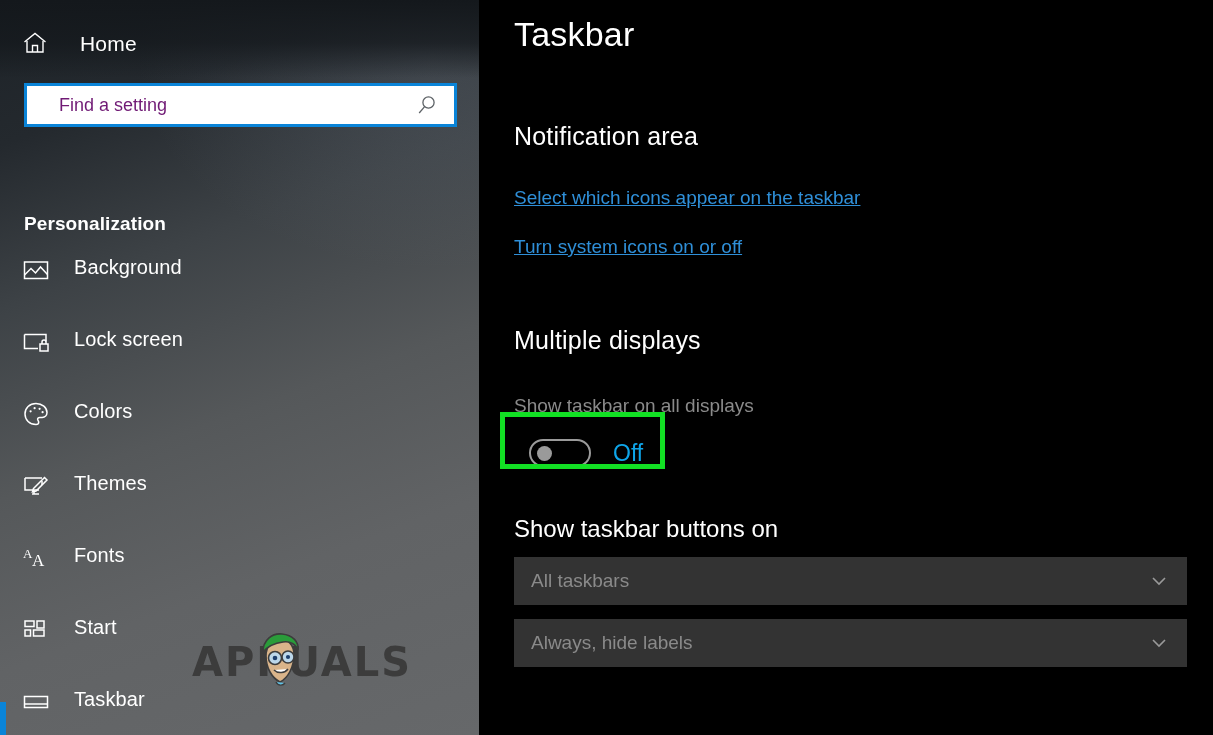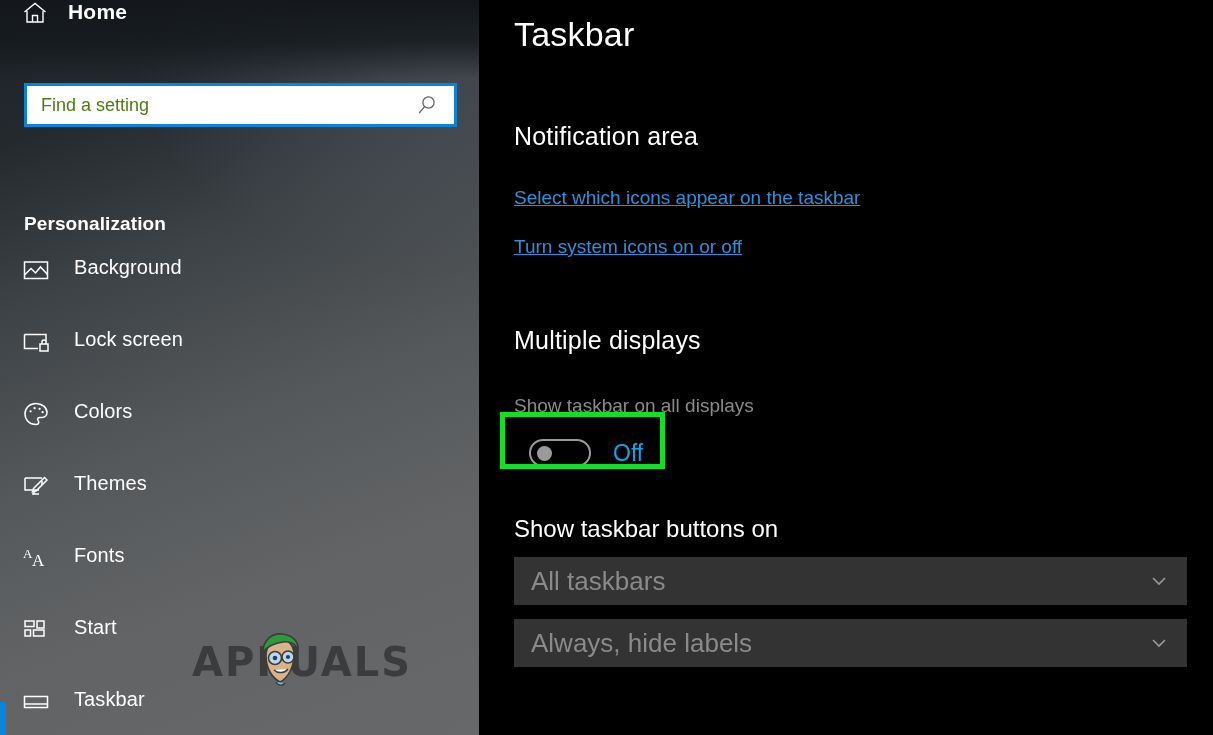--- a/index.html
+++ b/index.html
@@ -22,38 +22,38 @@
   }
   #sidebar::after {
     content:"";
     position:absolute; left:0; top:0; width:100%; height:78px;
     background: linear-gradient(180deg, #14181c 0%, rgba(20,24,28,0.75) 55%, rgba(20,24,28,0) 100%);
     pointer-events:none;
   }
 
   .home-row {
     position: relative; z-index: 2;
-    display: flex; align-items: flex-start;
-    height: 56px; padding-left: 22px; gap: 20px; font-weight: bold;
+    display: flex; align-items: flex-end;
+    height: 56px; padding-left: 22px; gap: 32px;
   }
   .home-row .ico { width: 26px; height: 26px; display:block; }
   .home-label { color: #ffffff; font-size: 21px; letter-spacing: .2px; }
 
   .search-wrap {
     position: relative; z-index: 2;
     margin: 27px 22px 0 24px;
     height: 44px;
     background: #ffffff;
     border: 3px solid #0a84d8;
     display: flex; align-items: center;
   }
   .search-text {
     flex: 1;
-    font-size: 18px; color: #4d7c0f;
-    padding-left: 14px; position: relative;
+    font-size: 18px; color: #701a75;
+    padding-left: 32px; position: relative;
   }
   .search-ico { width: 26px; height: 26px; margin-right: 14px; flex: none; }
 
   .section-head {
     position: relative; z-index: 2;
     color: #ffffff; font-size: 19px; font-weight: bold;
     padding: 42px 0 0 24px; letter-spacing: .1px; margin-top: 44px;
   }
 
   .nav { position: relative; z-index: 2; margin-top: 21px; }
@@ -122,21 +122,21 @@
   }
 
   .field-label { color: #ffffff; font-size: 24px; margin-top: 42px; }
   .dropdown {
     margin-top: 14px;
     width: 673px; height: 48px;
     background: #333333;
     display: flex; align-items: center; justify-content: space-between;
     padding: 0 18px 0 17px;
   }
-  .dropdown .val { color: #8a8a8a; font-size: 26px; }
+  .dropdown .val { color: #8a8a8a; font-size: 19px; }
   .dropdown .chev { width: 20px; height: 20px; flex: none; }
 </style>
 </head>
 <body>
 
 <div id="app">
 
   <div id="sidebar">
 
     <div class="home-row">

